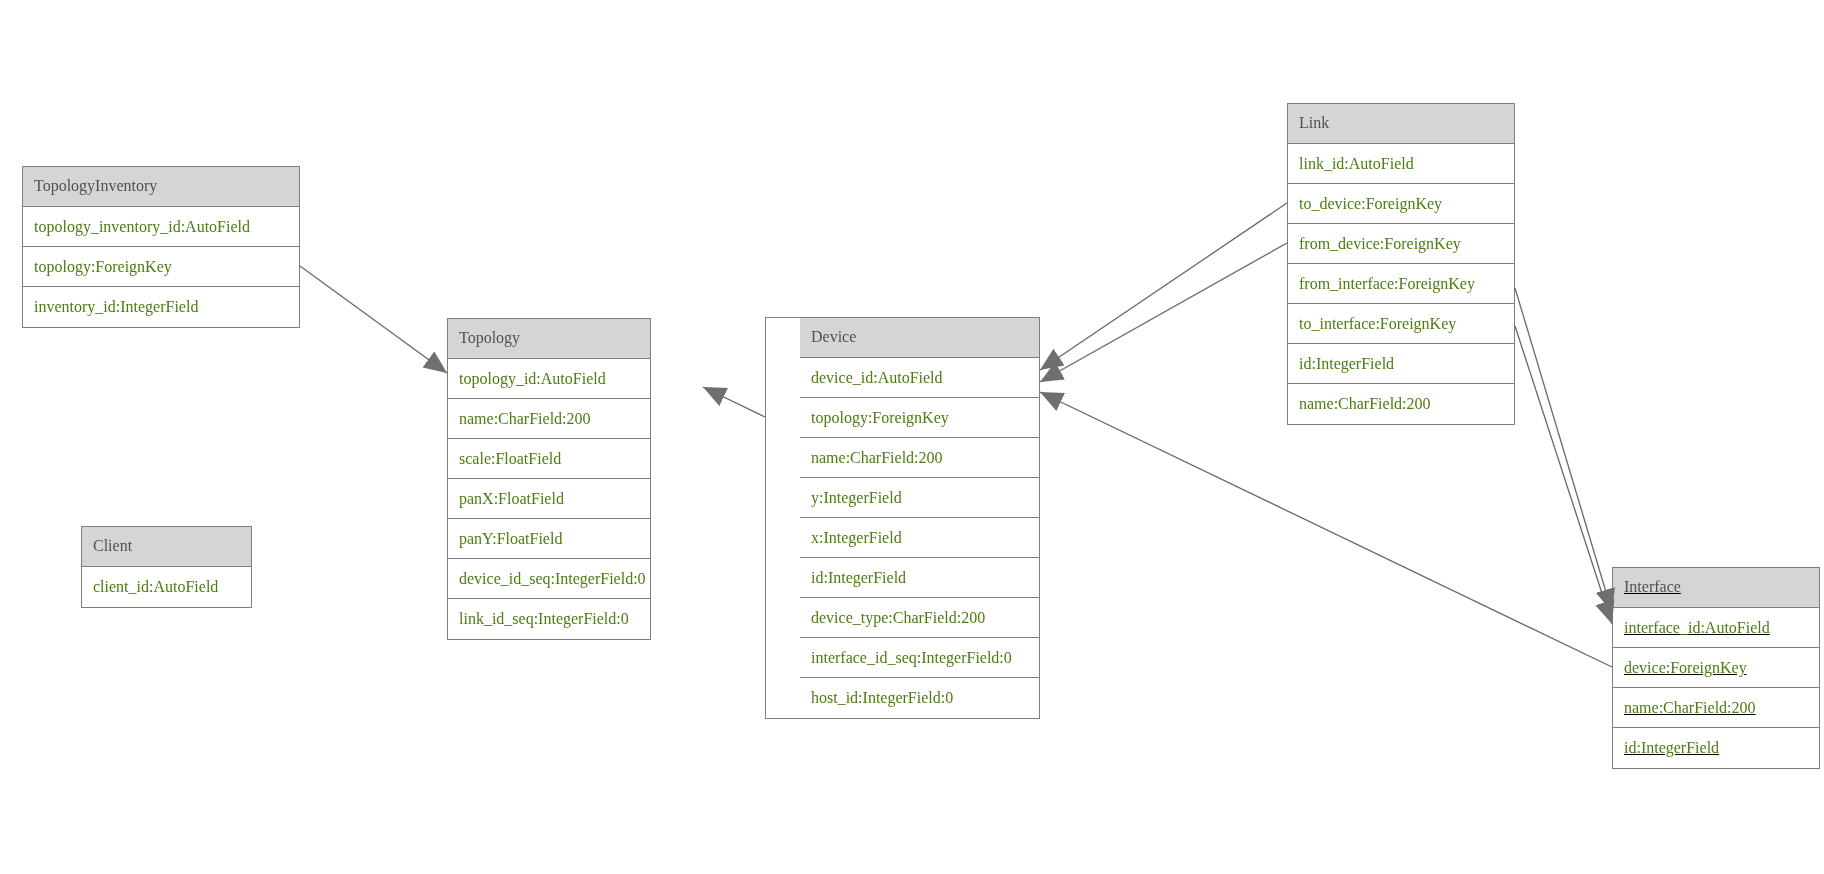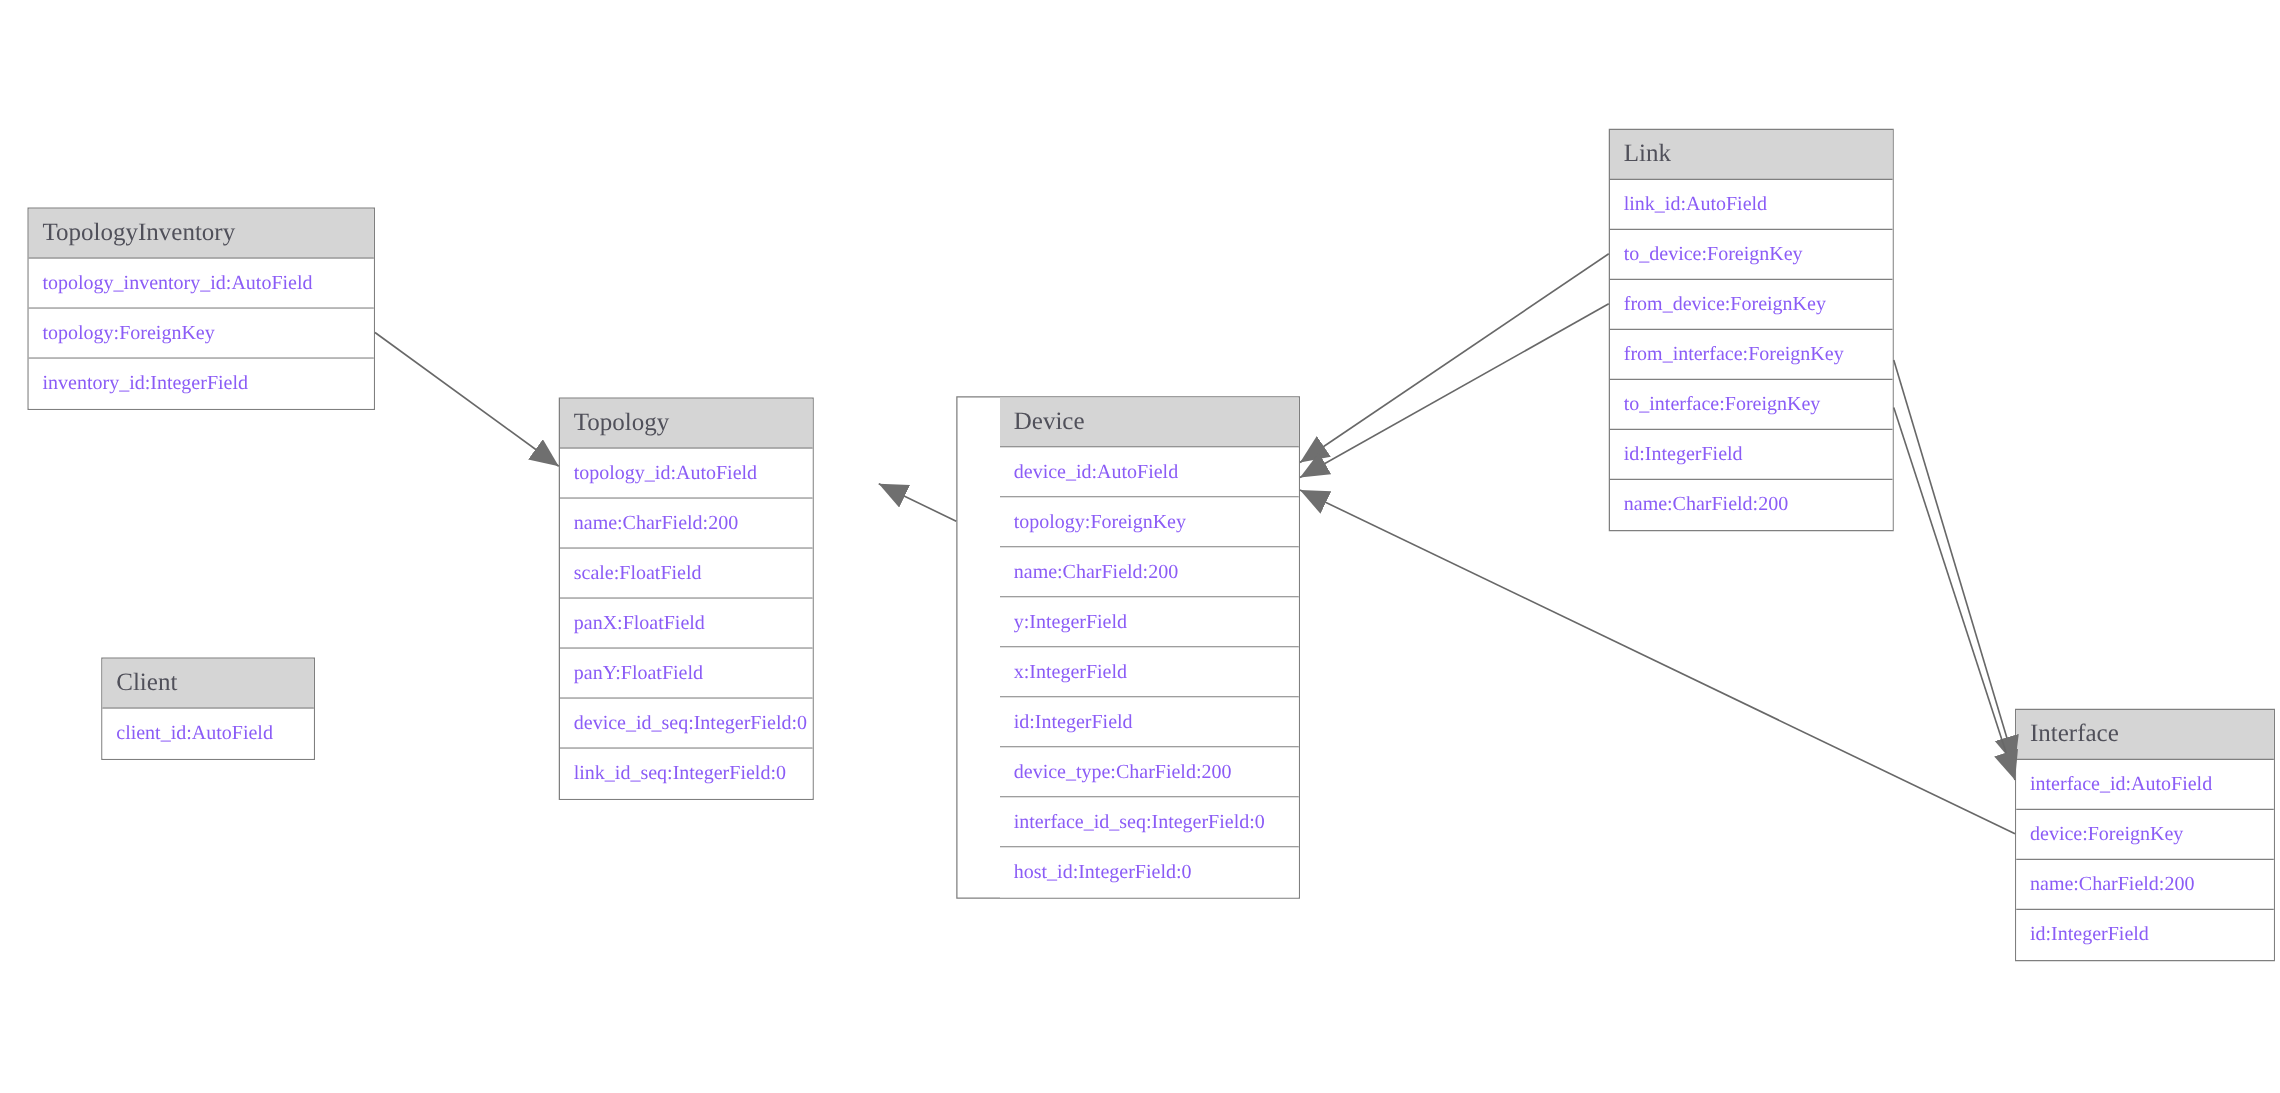--- a/index.html
+++ b/index.html
@@ -18,33 +18,33 @@
     position: absolute;
     border: 1.5px solid #7f7f7f;
     background: #ffffff;
   }
   .entity-header {
     height: 40px;
     background: #d5d5d5;
     border-bottom: 1.5px solid #7f7f7f;
     line-height: 38px;
     padding-left: 11px;
-    font-size: 20px;
+    font-size: 16px;
     color: #50505a;
     white-space: nowrap;
     overflow: hidden;
   }
   .entity-row {
     height: 40px;
     background: #ffffff;
     border-bottom: 1px solid #7f7f7f;
     line-height: 39px;
     padding-left: 11px;
     font-size: 16px;
-    color: #8b5cf6;
+    color: #4d7c0f;
     white-space: nowrap;
     overflow: hidden;
   }
   .entity-row:last-child { border-bottom: none; }
   svg.connections {
     position: absolute;
     left: 0; top: 0;
     pointer-events: none;
   }
 </style>
@@ -93,21 +93,21 @@
     <div class="entity-header">Link</div>
     <div class="entity-row">link_id:AutoField</div>
     <div class="entity-row">to_device:ForeignKey</div>
     <div class="entity-row">from_device:ForeignKey</div>
     <div class="entity-row">from_interface:ForeignKey</div>
     <div class="entity-row">to_interface:ForeignKey</div>
     <div class="entity-row">id:IntegerField</div>
     <div class="entity-row">name:CharField:200</div>
   </div>
 
-  <div class="entity" style="left:1612px; top:567px; width:208px;">
+  <div class="entity" style="left:1612px; top:567px; width:208px;text-decoration:underline;">
     <div class="entity-header">Interface</div>
     <div class="entity-row">interface_id:AutoField</div>
     <div class="entity-row">device:ForeignKey</div>
     <div class="entity-row">name:CharField:200</div>
     <div class="entity-row">id:IntegerField</div>
   </div>
 
   <svg class="connections" width="1824" height="874" viewBox="0 0 1824 874">
     <defs>
       <marker id="arrowhead" markerUnits="userSpaceOnUse" markerWidth="28" markerHeight="24" refX="23" refY="10" orient="auto">

